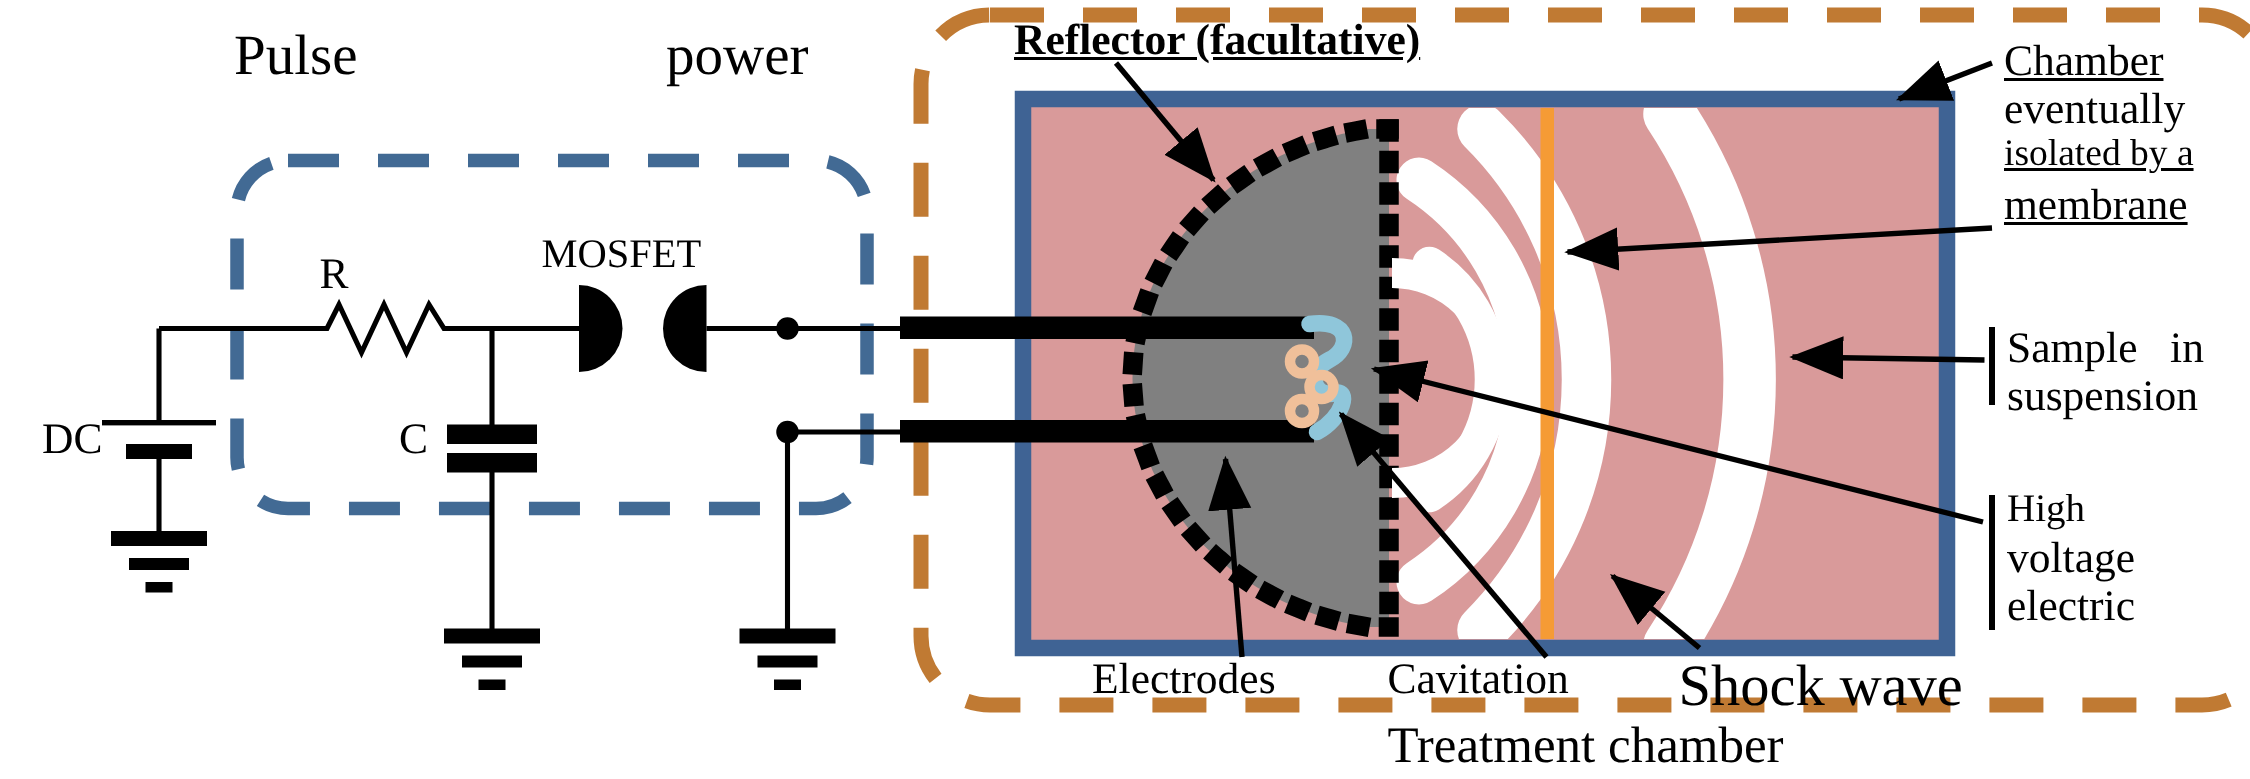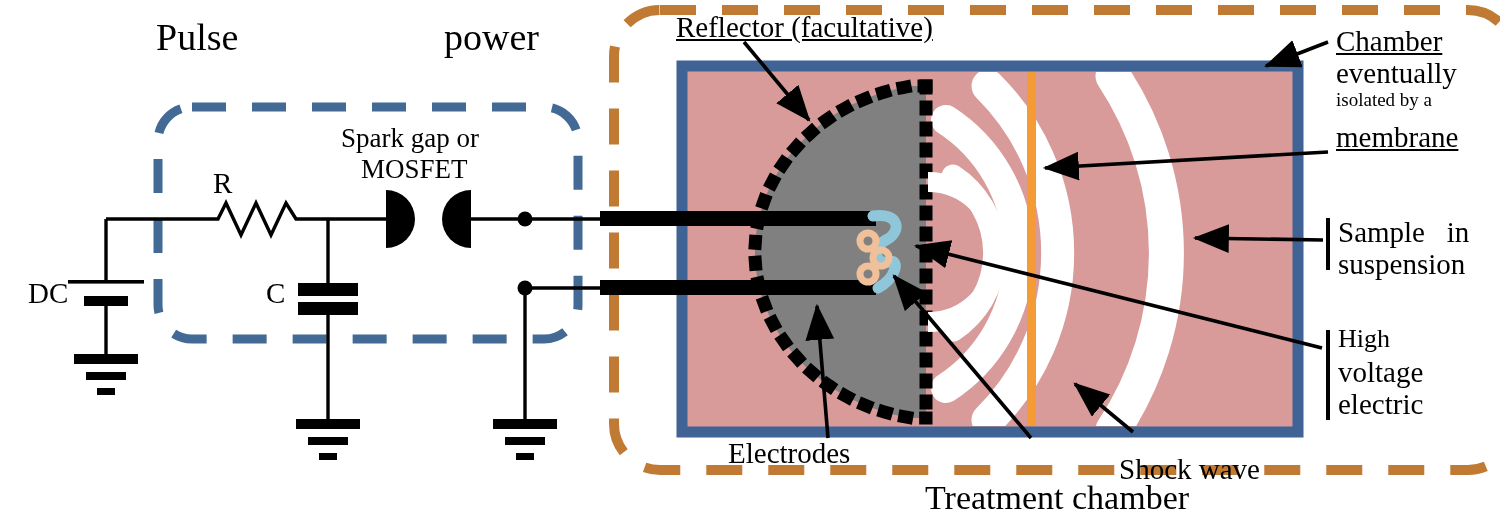--- a/index.html
+++ b/index.html
@@ -160,35 +160,35 @@
     </g>
   </svg>
 
   <div class="lbl" style="left:128px;top:18px;font-size:38px;">Pulse</div>
   <div class="lbl" style="left:416px;top:18px;font-size:38px;">power</div>
 
   <div class="lbl" style="left:0px;top:278px;font-size:29px;font-family:Liberation Serif, serif;">DC</div>
   <div class="lbl" style="left:185px;top:168px;font-size:29px;">R</div>
   <div class="lbl" style="left:238px;top:278px;font-size:29px;">C</div>
 
-  <div class="lbl" style="left:313px;top:124px;font-size:27px;">Spark gap or</div>
   <div class="lbl" style="left:333px;top:155px;font-size:27px;">MOSFET</div>
 
-  <div class="lbl" style="left:648px;top:12px;font-size:29px;"><span class="u">Reflector (facultative)</span></div>
+  <div class="lbl" style="left:648px;top:12px;font-size:29px;font-weight:bold;"><span class="u">Reflector (facultative)</span></div>
 
   <div class="lbl u" style="left:1308px;top:26px;font-size:29px;">Chamber</div>
   <div class="lbl" style="left:1308px;top:58px;font-size:29px;">eventually</div>
-  <div class="lbl" style="left:1308px;top:90px;font-size:19px;">isolated by a</div>
+  <div class="lbl" style="left:1308px;top:90px;font-size:25px;text-decoration:underline;">isolated by a</div>
   <div class="lbl u" style="left:1308px;top:122px;font-size:29px;">membrane</div>
 
   <div class="lbl" style="left:1310px;top:249px;font-size:29px;">suspension</div>
   <div class="lbl" style="left:1310px;top:217px;font-size:29px;">Sample   in</div>
 
   <div class="lbl" style="left:1310px;top:325px;font-size:26px;">High</div>
   <div class="lbl" style="left:1310px;top:357px;font-size:29px;">voltage</div>
   <div class="lbl" style="left:1310px;top:389px;font-size:29px;">electric</div>
 
   <div class="lbl" style="left:700px;top:438px;font-size:29px;">Electrodes</div>
-  <div class="lbl" style="left:1091px;top:454px;font-size:29px;">Shock wave</div>
+  <div class="lbl" style="left:897px;top:438px;font-size:29px;">Cavitation</div>
+  <div class="lbl" style="left:1091px;top:438px;font-size:39px;">Shock wave</div>
 
   <div class="lbl" style="left:897px;top:480px;font-size:34px;">Treatment chamber</div>
 
 </div>
 
 </body></html>

